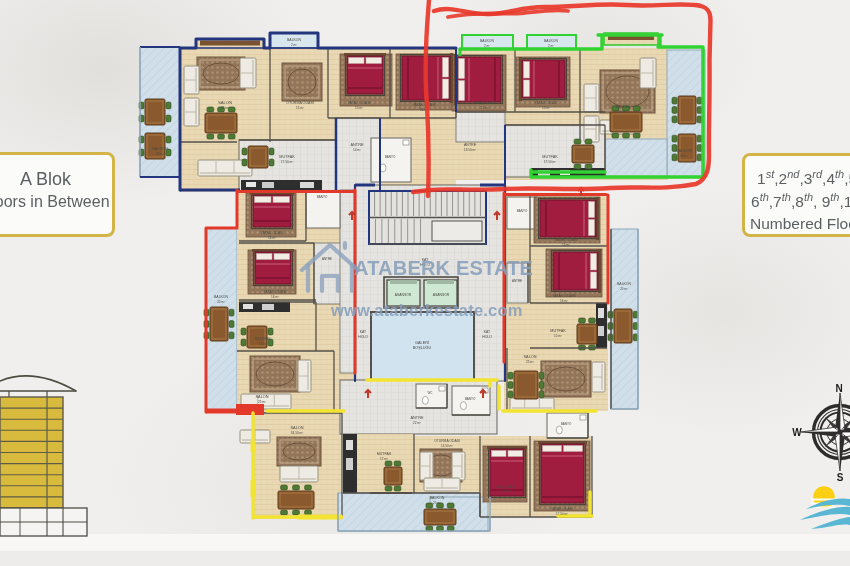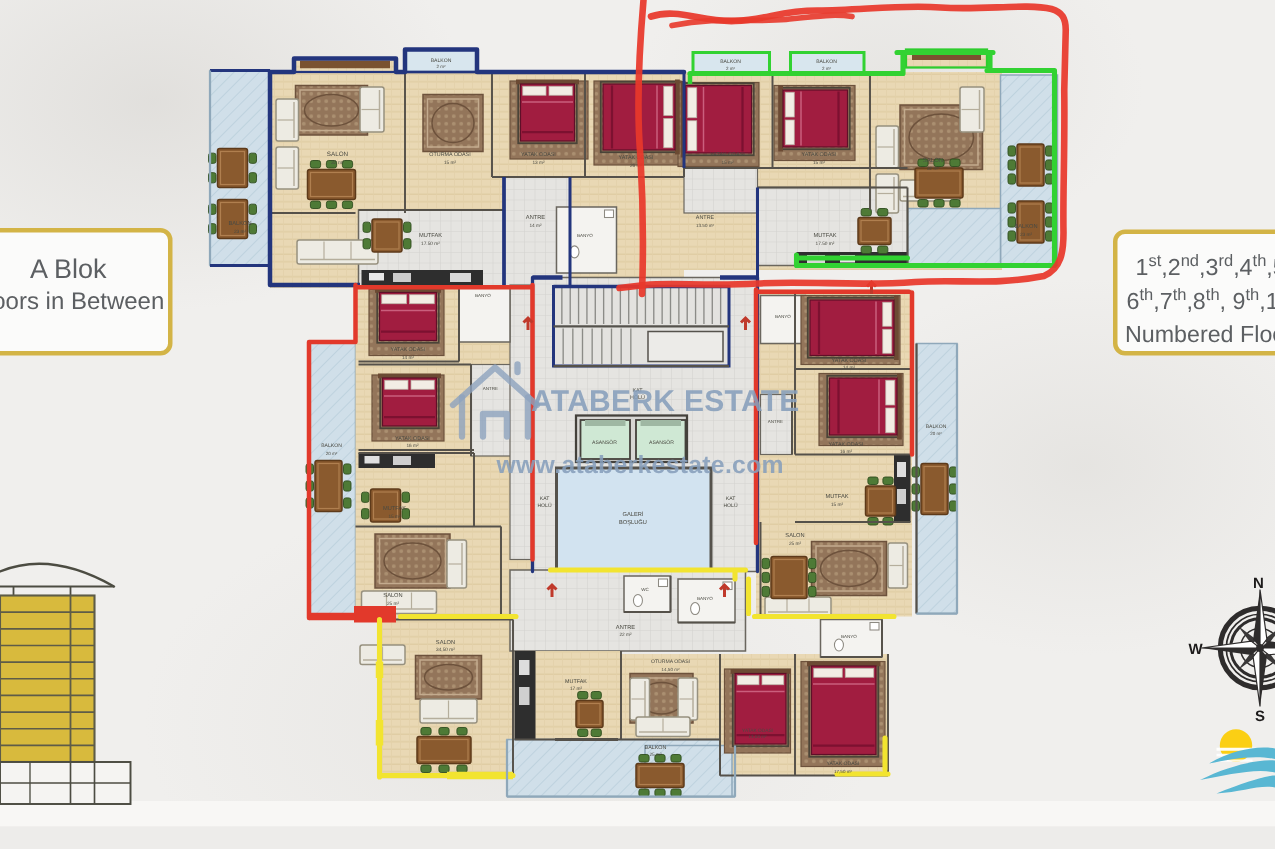--- a/index.html
+++ b/index.html
@@ -8,21 +8,21 @@
     background:radial-gradient(ellipse 300px 200px at 12% 12%, rgba(210,208,204,0.5), rgba(210,208,204,0) 70%),radial-gradient(ellipse 260px 180px at 85% 55%, rgba(214,212,208,0.4), rgba(214,212,208,0) 70%),radial-gradient(ellipse 350px 220px at 40% 85%, rgba(216,214,210,0.35), rgba(216,214,210,0) 70%),radial-gradient(ellipse 240px 160px at 70% 10%, rgba(213,211,207,0.35), rgba(213,211,207,0) 70%),#f0efed;}
   #bgband{position:absolute;left:0;top:534px;width:850px;height:17px;background:#f8f7f5;}
   #bgband2{position:absolute;left:0;top:551px;width:850px;height:15px;background:#edecea;}
   .goldbox{position:absolute;box-sizing:border-box;background:#fbfbfa;border:3.5px solid #d3b446;border-radius:8px;
     color:#5c5f62;text-align:center;}
   #boxL{left:-48px;top:152px;width:163px;height:85px;padding-left:24px;}
   #boxL .l1{margin-top:14px;font-size:18px;}
   #boxL .l2{margin-top:3px;font-size:16px;}
   #boxR{left:742px;top:153px;width:240px;height:84px;text-align:left;font-size:15.5px;}
   #boxR div{white-space:nowrap;}
-  #boxR sup{font-size:11px;}
+  #boxR sup{font-size:11px;font-style:italic;}
   .wm{position:absolute;color:rgba(134,158,187,0.88);font-weight:bold;white-space:nowrap;}
   #wm1{left:354px;top:257px;font-size:20px;letter-spacing:0.2px;}
   #wm2{left:331px;top:301px;font-size:16.5px;font-weight:bold;letter-spacing:0.2px;}
 </style>
 </head>
 <body>
 <div id="stage">
   <div id="bgband"></div>
   <div id="bgband2"></div>
   <svg id="plan" width="850" height="566" viewBox="0 0 850 566" style="position:absolute;left:0;top:0">

